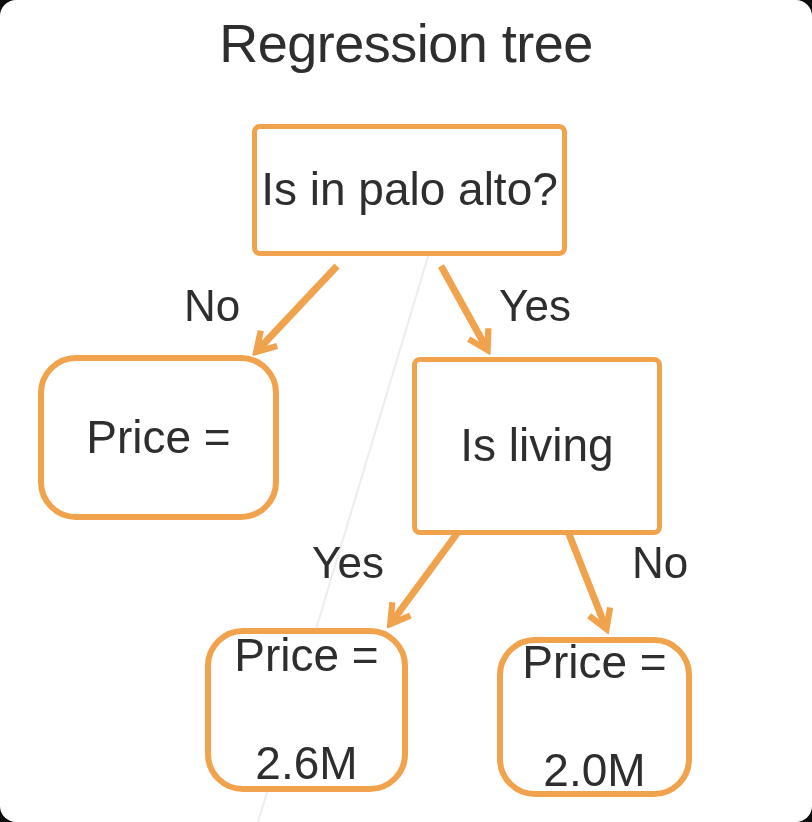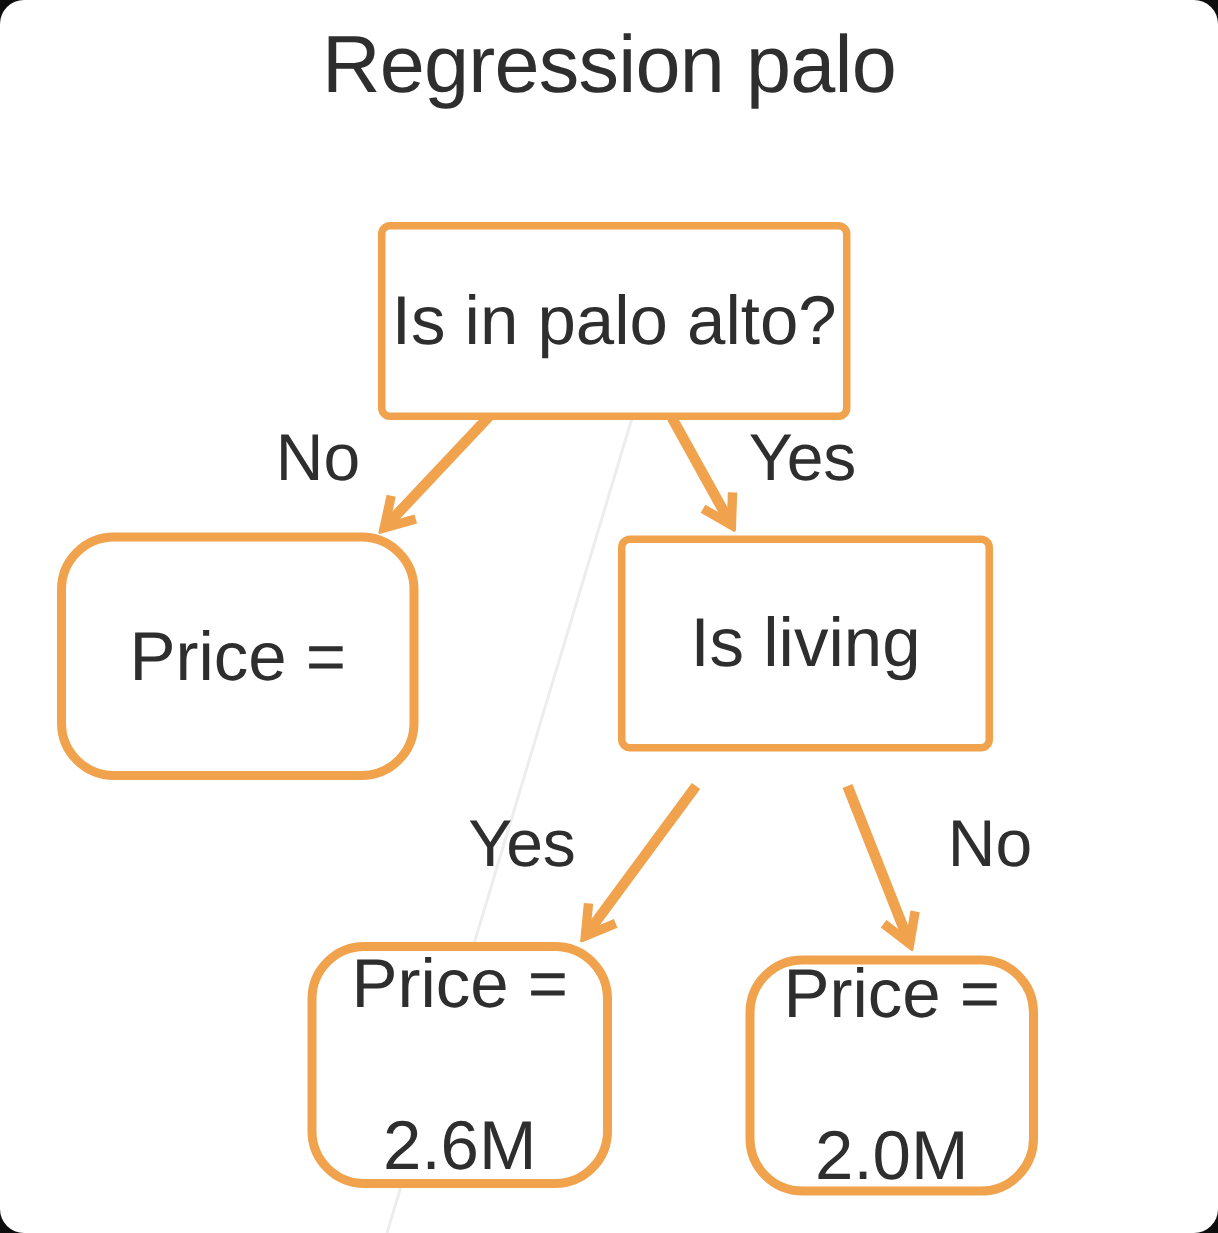--- a/index.html
+++ b/index.html
@@ -36,42 +36,42 @@
     position:absolute;z-index:2;
     background:var(--node-fill);
     display:flex;flex-direction:column;align-items:center;justify-content:center;
     color:var(--text);
     font-size:46px;line-height:1.3;
     text-align:center;
     box-sizing:border-box;
   }
   .node.decision{border:5px solid var(--accent);border-radius:8px;}
   .node.leaf{border:6px solid var(--accent);border-radius:38px;gap:48px;}
-  .node-root{left:252px;top:148px;width:315px;height:132px;}
-  .node-sqft{left:412px;top:357px;width:250px;height:144px;border-width:6px;}
+  .node-root{left:252px;top:124px;width:315px;height:132px;}
+  .node-sqft{left:412px;top:357px;width:250px;height:178px;border-width:6px;}
   .node-p12{left:38px;top:355px;width:241px;height:165px;}
   .node-p42{left:205px;top:628px;width:203px;height:164px;border-radius:34px;}
   .node-p28{left:497px;top:637px;width:195px;height:160px;border-radius:34px;}
   .edge-label{
     position:absolute;z-index:2;
     transform:translate(-50%,-50%);
     font-size:44px;color:var(--text);white-space:nowrap;
   }
   .lbl-no1{left:212px;top:306px;}
   .lbl-yes1{left:535px;top:306px;}
   .lbl-yes2{left:348px;top:563px;}
   .lbl-no2{left:660px;top:563px;}
 </style>
 </head>
 <body>
 
 <div class="stage">
   <div class="card">
 
-    <div class="page-title">Regression palo</div>
+    <div class="page-title">Regression tree</div>
 
     <svg class="edges" width="812" height="822" viewBox="0 0 812 822" xmlns="http://www.w3.org/2000/svg">
       <defs>
         <marker id="vhead" viewBox="0 0 24 24" markerUnits="userSpaceOnUse" markerWidth="30" markerHeight="30" refX="19" refY="12" orient="auto">
           <path d="M5,3 L20,12 L5,21" fill="none" stroke="#f0a24c" stroke-width="5"></path>
         </marker>
       </defs>
       <line class="artifact" x1="430" y1="250" x2="258" y2="822"></line>
       <line class="edge" x1="337" y1="266" x2="257" y2="351" marker-end="url(#vhead)"></line>
       <line class="edge" x1="441" y1="266" x2="487" y2="349" marker-end="url(#vhead)"></line>

